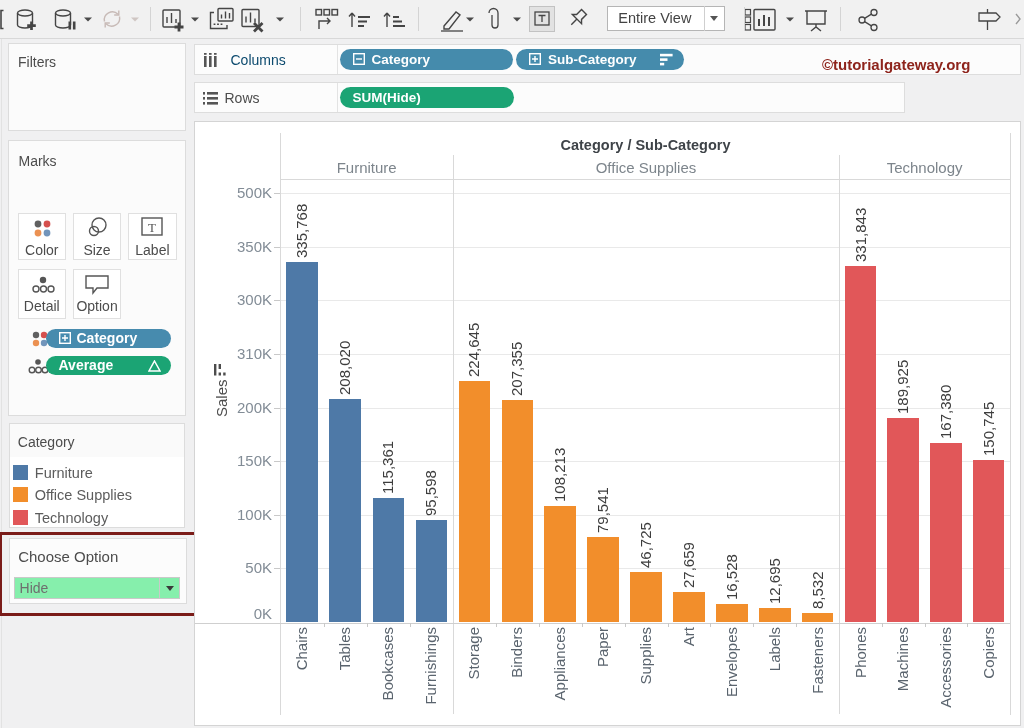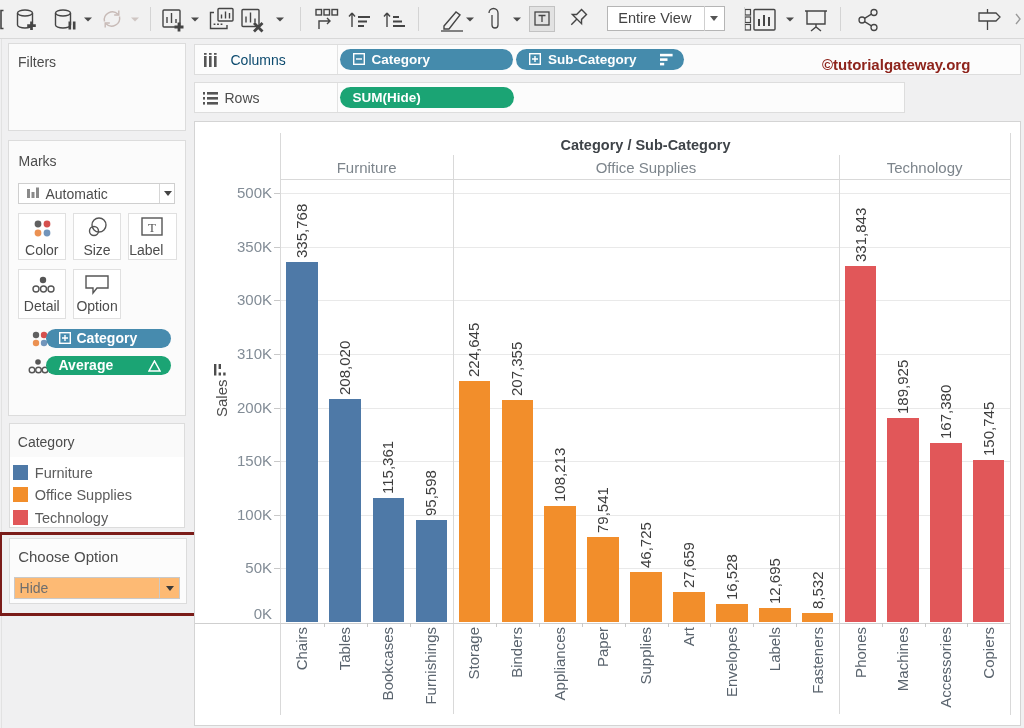--- a/index.html
+++ b/index.html
@@ -153,32 +153,20 @@
 </div>
 
 <div style="position:absolute;left:1px;top:39px;width:1px;height:689px;background:#e2e2e2"></div>
 <div class="card" style="left:8px;top:42.5px;width:177.5px;height:88px">
   <div class="cardtitle" style="position:absolute;left:9px;top:10px">Filters</div>
 </div>
 
 <div class="card" style="left:8px;top:139.5px;width:177.5px;height:276px">
   <div class="cardtitle" style="position:absolute;left:9.5px;top:12px">Marks</div>
 
-  <div style="position:absolute;left:8.5px;top:42px;width:157px;height:21.5px;background:#fff;border:1px solid #cfcfcf">
-    <svg width="14" height="13" style="position:absolute;left:7px;top:3.5px">
-      <g fill="#8a8a8a">
-          <rect x="1" y="2" width="3" height="9"></rect>
-          <rect x="5.5" y="5" width="3" height="6"></rect>
-          <rect x="10" y="0.5" width="3" height="10.5"></rect>
-        </g>
-    </svg>
-    <div style="position:absolute;left:27px;top:2.5px;font-size:14px;color:#4c4c4c">Automatic</div>
-    <div style="position:absolute;left:140.5px;top:0;width:1px;height:19.5px;background:#d6d6d6"></div>
-    <div style="position:absolute;left:145.5px;top:7.5px;width:0;height:0;border-left:4.5px solid transparent;border-right:4.5px solid transparent;border-top:5px solid #444"></div>
-  </div>
 
   <div class="mbtn" style="position:absolute;left:8.5px;top:72.5px;width:48.5px;height:47px;background:#fff;border:1px solid #e0e0e0">
     <svg width="30" height="24" style="position:absolute;left:9px;top:4px">
       <circle cx="10" cy="6" r="3.4" fill="#606060"></circle>
         <circle cx="19" cy="6" r="3.4" fill="#d5504e"></circle>
       <circle cx="10" cy="15" r="3.4" fill="#eb9152"></circle>
         <circle cx="19" cy="15" r="3.4" fill="#7295bb"></circle>
     </svg>
     <div style="position:absolute;left:0;width:100%;text-align:center;top:28px;font-size:14px;color:#4c4c4c">Color</div>
   </div>
@@ -187,21 +175,21 @@
       <circle cx="14" cy="9" r="7" stroke="#555" fill="none" stroke-width="1.4"></circle>
       <circle cx="9" cy="15" r="4.5" stroke="#555" fill="none" stroke-width="1.4"></circle>
     </svg>
     <div style="position:absolute;left:0;width:100%;text-align:center;top:28px;font-size:14px;color:#4c4c4c">Size</div>
   </div>
   <div class="mbtn" style="position:absolute;left:119.2px;top:72.5px;width:48.5px;height:47px;background:#fff;border:1px solid #e0e0e0">
     <svg width="26" height="26" style="position:absolute;left:12px;top:3px">
       <rect x="1" y="1" width="20" height="17" fill="none" stroke="#555" stroke-width="1.4"></rect>
       <text x="11" y="14.5" font-size="13" fill="#555" text-anchor="middle" font-family="Liberation Serif,serif">T</text>
     </svg>
-    <div style="position:absolute;left:0;width:100%;text-align:left;top:28px;font-size:14px;color:#4c4c4c">Label</div>
+    <div style="position:absolute;left:0;width:100%;text-align:center;top:28px;font-size:14px;color:#4c4c4c">Label</div>
   </div>
   <div class="mbtn" style="position:absolute;left:8.5px;top:128.5px;width:48.5px;height:49.5px;background:#fff;border:1px solid #e0e0e0">
     <svg width="30" height="26" style="position:absolute;left:9px;top:3px">
       <circle cx="15" cy="7" r="3.2" fill="#555"></circle>
       <circle cx="8" cy="16" r="3" fill="none" stroke="#555" stroke-width="1.4"></circle>
       <circle cx="15.5" cy="16" r="3" fill="none" stroke="#555" stroke-width="1.4"></circle>
       <circle cx="23" cy="16" r="3" fill="none" stroke="#555" stroke-width="1.4"></circle>
     </svg>
     <div style="position:absolute;left:0;width:100%;text-align:center;top:28px;font-size:14px;color:#4c4c4c">Detail</div>
   </div>
@@ -247,21 +235,21 @@
   <div style="position:absolute;left:3.3px;top:63.5px;width:15px;height:15px;background:#f28e2b"></div>
   <div style="position:absolute;left:25px;top:63.5px;font-size:14.5px;color:#5c5c5c">Office Supplies</div>
   <div style="position:absolute;left:3.3px;top:86px;width:15px;height:15px;background:#e15759"></div>
   <div style="position:absolute;left:25px;top:86px;font-size:14.5px;color:#5c5c5c">Technology</div>
 </div>
 
 <div style="position:absolute;left:-1px;top:531.5px;width:199px;height:84px;border:3px solid #7a1b18"></div>
 
 <div class="card" style="left:8.8px;top:537.8px;width:178px;height:66.4px;background:#fcfcfc">
   <div style="position:absolute;left:8.4px;top:9px;font-size:15px;color:#4c4c4c">Choose Option</div>
-  <div style="position:absolute;left:3.9px;top:38.7px;width:166px;height:21.5px;background:#fdba74;border:1px solid #c9c9c9">
+  <div style="position:absolute;left:3.9px;top:38.7px;width:166px;height:21.5px;background:#86efac;border:1px solid #c9c9c9">
     <div style="position:absolute;left:4.9px;top:2px;font-size:14px;color:#6e6e6e">Hide</div>
     <div style="position:absolute;right:18.5px;top:0;width:1px;height:19.5px;background:#c9c9c9"></div>
     <div style="position:absolute;right:5px;top:7.5px;width:0;height:0;border-left:4.5px solid transparent;border-right:4.5px solid transparent;border-top:5px solid #3a3a3a"></div>
   </div>
 </div>
 
 <div class="shelfbox" style="left:193.5px;top:43.7px;width:827.5px;height:31px">
   <svg width="15" height="14" style="position:absolute;left:9px;top:8px">
     <g fill="#555">
         <rect x="0" y="3" width="2.6" height="11"></rect>

